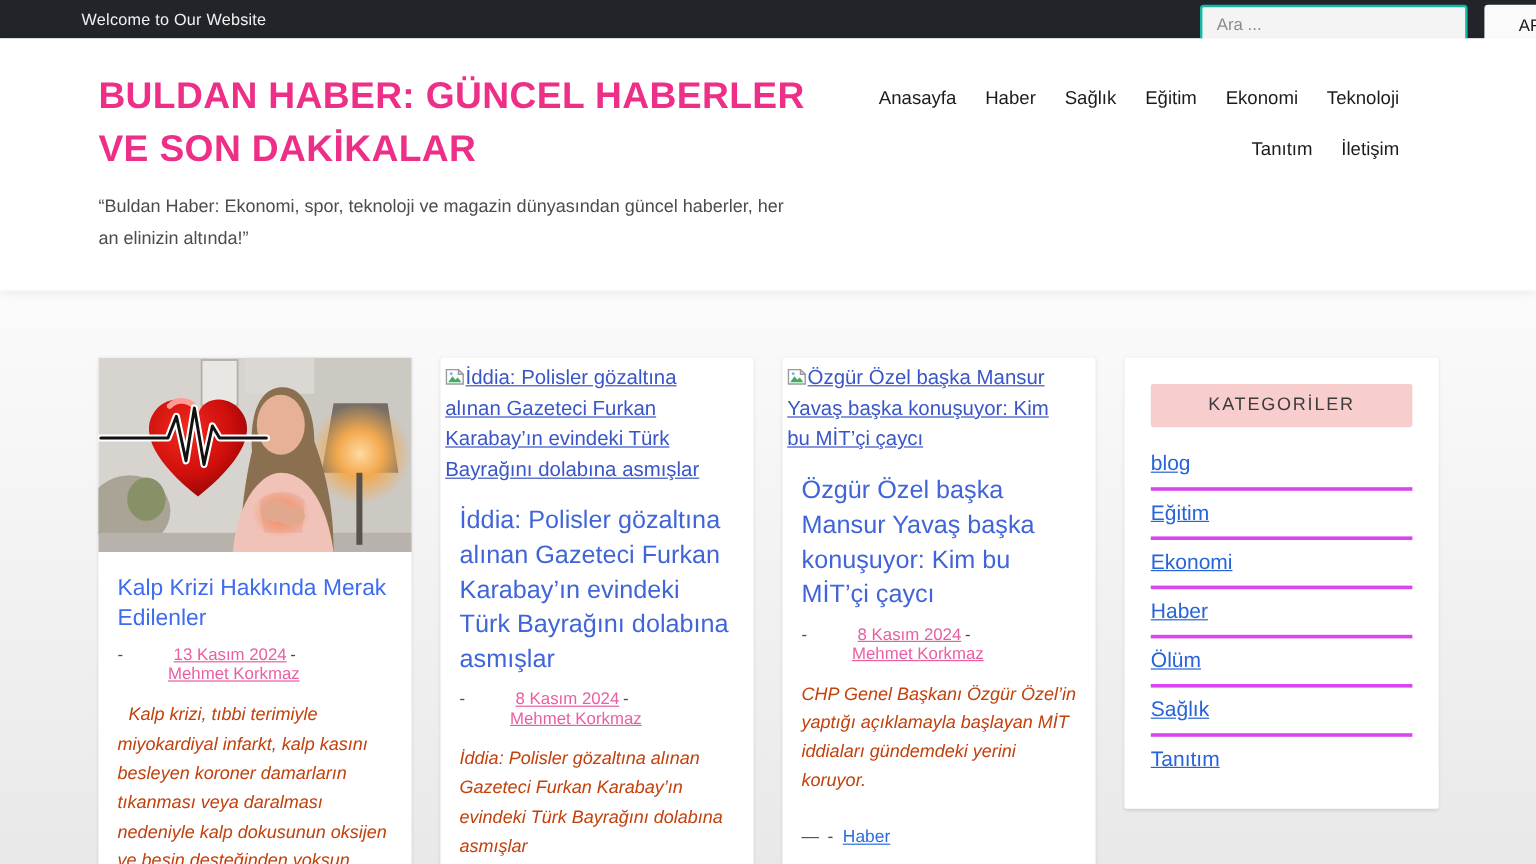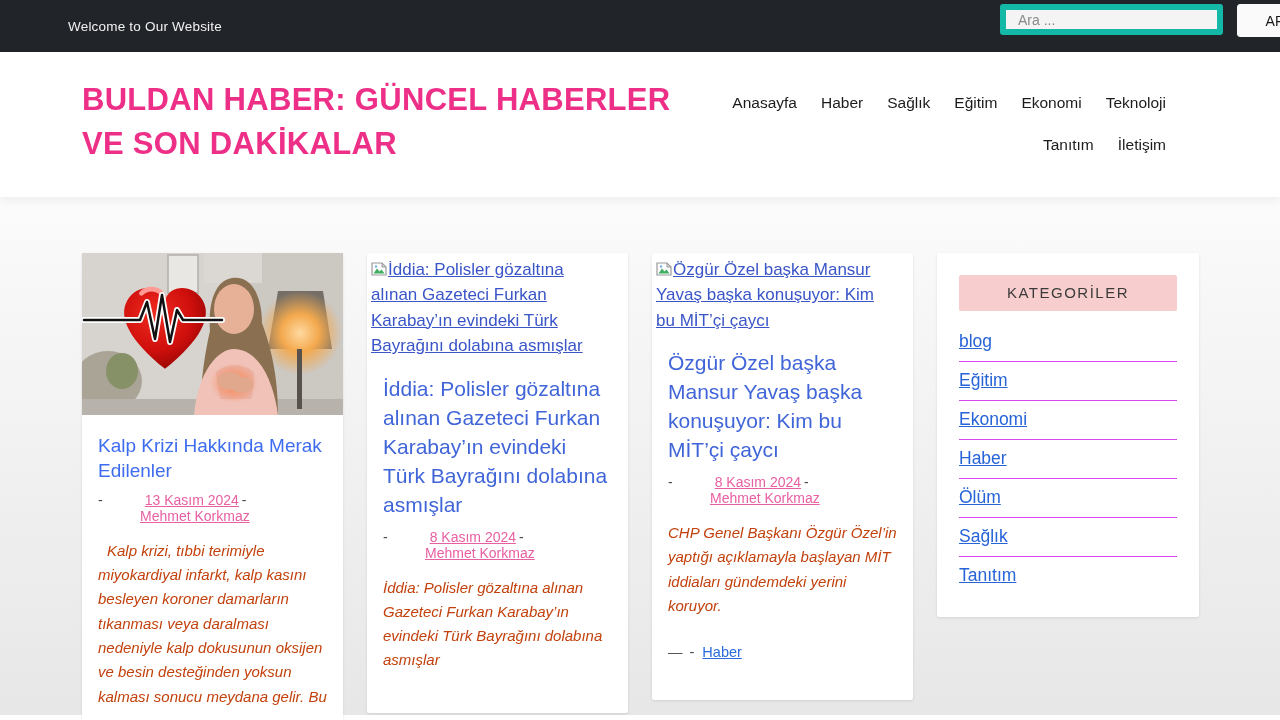--- a/index.html
+++ b/index.html
@@ -1,23 +1,23 @@
 <!DOCTYPE html>
 <html lang="tr"><head>
 <meta charset="utf-8">
 <style>
   * { margin:0; padding:0; box-sizing:border-box; }
   html,body { width:1280px; height:720px; overflow:hidden; background:#fff;
               font-family:"Liberation Sans", sans-serif; }
 
   
-  .topbar { position:relative; height:52px; background:#212428; display:flex; align-items:center; }
+  .topbar { position:relative; height:32px; background:#212428; display:flex; align-items:center; }
   .welcome { color:#f2f2f2; font-size:13.5px; margin-left:68px; letter-spacing:.2px; }
   .search { position:absolute; left:1000px; top:4px; display:flex; gap:14px; }
-  .search input { width:223px; height:31px; background:#f4f4f4; border:6px solid #14b8a6;
+  .search input { width:223px; height:31px; background:#f4f4f4; border:2px solid #14b8a6;
                   border-radius:3px; padding:0 12px; font-size:14px; color:#333;
                   font-family:"Liberation Sans", sans-serif; }
   .search input::placeholder { color:#8a8a8a; }
   .search button { width:86px; height:33px; background:#fafafa; border:1px solid #fafafa;
                    border-radius:3px; font-size:14px; color:#161616; cursor:pointer;
                    font-family:"Liberation Sans", sans-serif; }
 
   
   header { background:#fff; padding:26px 114px 30px 82px; display:flex;
            justify-content:space-between; align-items:flex-start;
@@ -55,38 +55,39 @@
   .h2-lg a { color:#4065d8; text-decoration:none; cursor:pointer; }
   .cat-row { margin-top:26px; font-size:14.5px; color:#4a4a4a; display:flex; align-items:center; gap:8px; }
   .emdash { color:#555; letter-spacing:-1px; }
   .cat-row a { color:#2b6bdd; text-decoration:underline; cursor:pointer; }
 
   
   .sidebar { padding:22px; }
   .cat-title { height:36px; line-height:36px; text-align:center; background:#f8cdcd;
                color:#3b3b3b; font-size:15px; letter-spacing:1.5px; border-radius:2px; }
   .sidebar ul { list-style:none; margin:12px 0 0; }
-  .sidebar li { padding:8px 0 9px; border-bottom:1px solid #d946ef; }
+  .sidebar li { padding:8px 0 9px; border-bottom:3px solid #d946ef; }
   .sidebar li:last-child { border-bottom:none; }
   .sidebar li a { font-size:17.5px; color:#2764d8; text-decoration:underline; cursor:pointer; }
 </style>
 </head>
 <body>
 
 <div class="topbar">
   <span class="welcome">Welcome to Our Website</span>
   <div class="search">
     <input placeholder="Ara ..." style="">
     <button>ARA</button>
   </div>
 </div>
 
 <header>
   <div>
     <h1 class="site-title">BULDAN HABER: GÜNCEL HABERLER VE SON DAKİKALAR</h1>
+    <p class="tagline">“Buldan Haber: Ekonomi, spor, teknoloji ve magazin dünyasından güncel haberler, her an elinizin altında!”</p>
   </div>
   <nav>
     <a>Anasayfa</a>
     <a>Haber</a>
     <a>Sağlık</a>
     <a>Eğitim</a>
     <a>Ekonomi</a>
     <a>Teknoloji</a>
     <a>Tanıtım</a>
     <a>İletişim</a>

